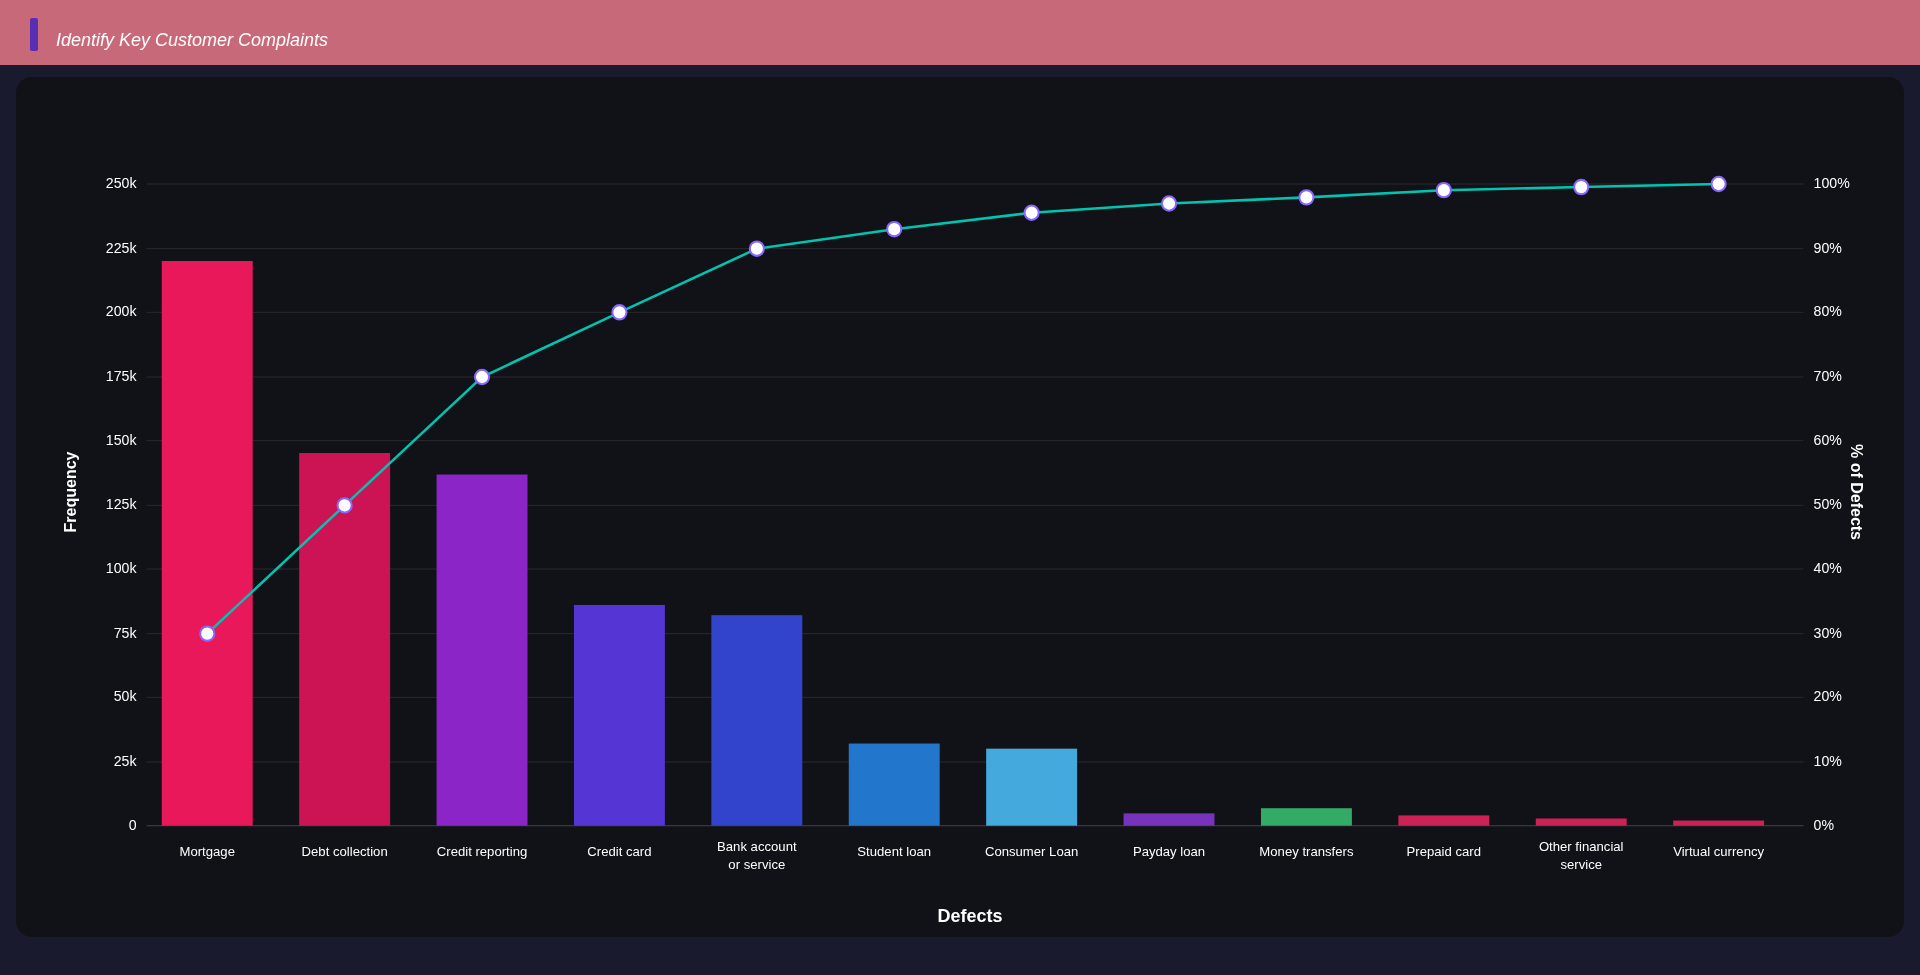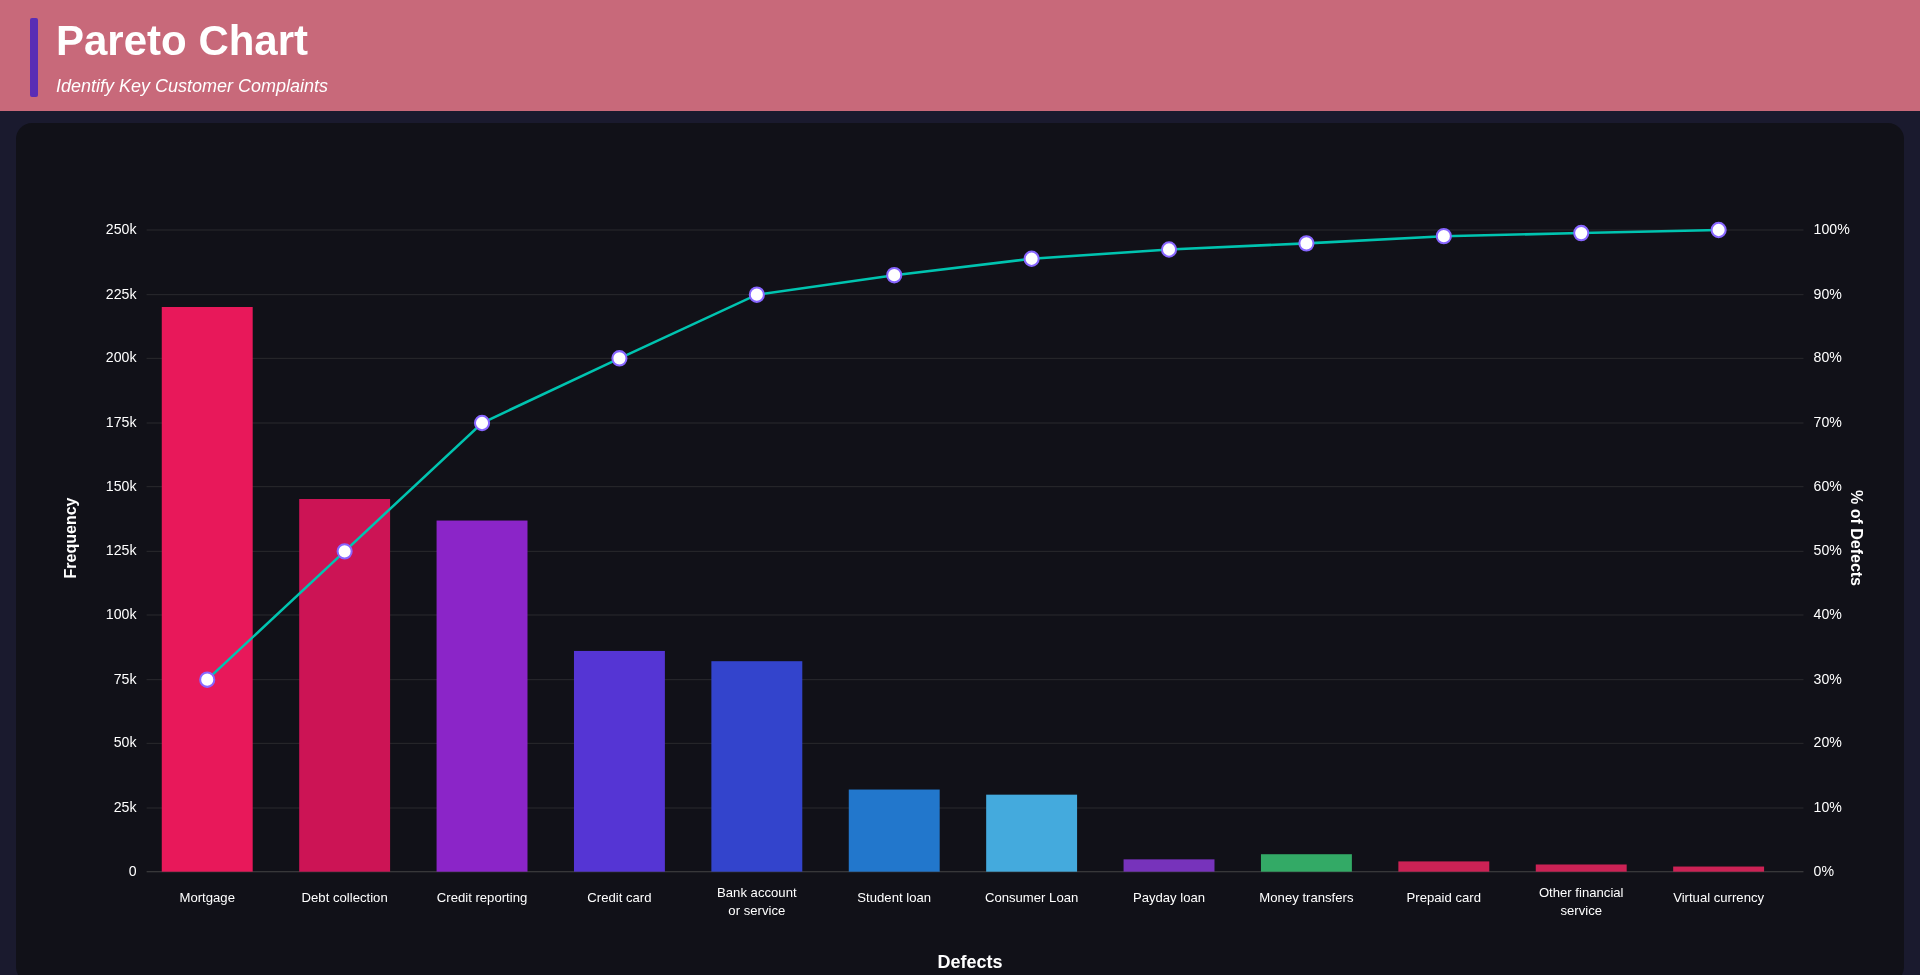--- a/index.html
+++ b/index.html
@@ -82,21 +82,20 @@
       width: 100%;
       height: 100%;
     }
   </style>
 </head>
 <body>
 
 <div class="header">
   <div class="header-accent"></div>
   <div class="header-text">
-    <h1>Pareto Chart</h1>
     <p>Identify Key Customer Complaints</p>
   </div>
 </div>
 
 <div class="chart-container">
   <div class="chart-area">
     <div class="y-axis-label-left">Frequency</div>
     <div class="y-axis-label-right">% of Defects</div>
     <div class="x-axis-label">Defects</div>
 

